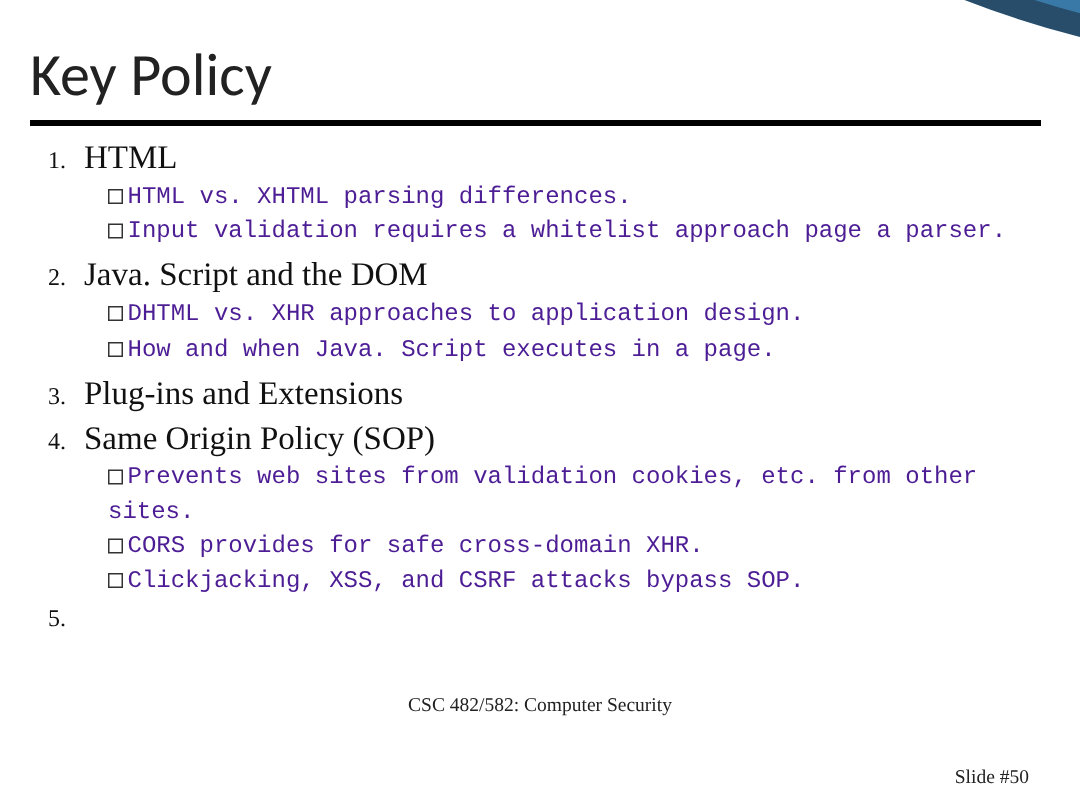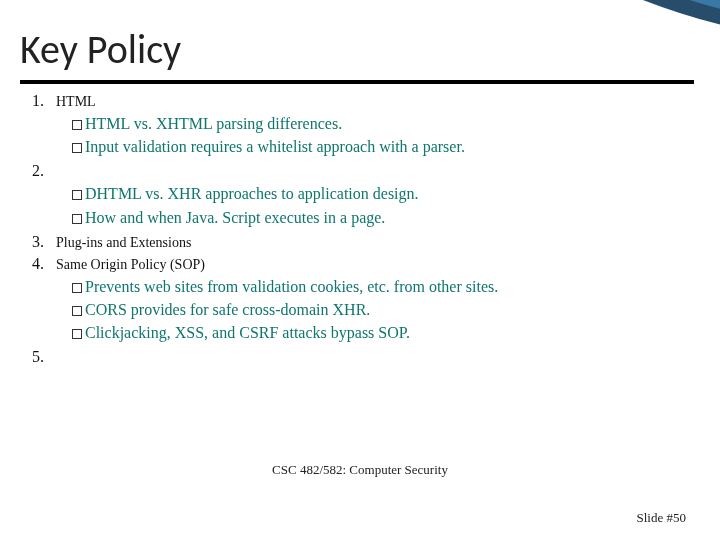--- a/index.html
+++ b/index.html
@@ -44,34 +44,34 @@
   }
   .item-num {
     font-size: 16px;
     width: 36px;
     text-align: right;
     padding-right: 12px;
     color: #111;
     font-family: Georgia, serif;
   }
   .item-title {
-    font-size: 14px;
+    font-size: 22px;
     color: #111;
     font-family: Georgia, serif;
   }
   .sub-list {
     padding-left: 52px;
     margin-top: 2px;
     margin-bottom: 4px;
   }
   .sub-item {
     font-size: 16px;
-    color: #0f766e;
+    color: #4c1d95;
     line-height: 1.45;
-    font-family: Liberation Serif, serif;
+    font-family: Liberation Mono, monospace;
   }
   .checkbox {
     display: inline-block;
     width: 10px;
     height: 10px;
     border: 1.2px solid #333;
     margin-right: 3px;
     vertical-align: -1px;
   }
   .footer {
@@ -111,27 +111,28 @@
 
 <div class="content">
 
   <div class="item">
     <div class="item-header">
       <span class="item-num">1.</span>
       <span class="item-title">HTML</span>
     </div>
     <div class="sub-list">
       <div class="sub-item"><span class="checkbox"></span><span>HTML vs. XHTML parsing differences.</span></div>
-      <div class="sub-item"><span class="checkbox"></span><span>Input validation requires a whitelist approach with a parser.</span></div>
+      <div class="sub-item"><span class="checkbox"></span><span>Input validation requires a whitelist approach page a parser.</span></div>
     </div>
   </div>
 
   <div class="item">
     <div class="item-header">
       <span class="item-num">2.</span>
+      <span class="item-title">Java. Script and the DOM</span>
     </div>
     <div class="sub-list">
       <div class="sub-item"><span class="checkbox"></span><span>DHTML vs. XHR approaches to application design.</span></div>
       <div class="sub-item"><span class="checkbox"></span><span>How and when Java. Script executes in a page.</span></div>
     </div>
   </div>
 
   <div class="item">
     <div class="item-header">
       <span class="item-num">3.</span>

